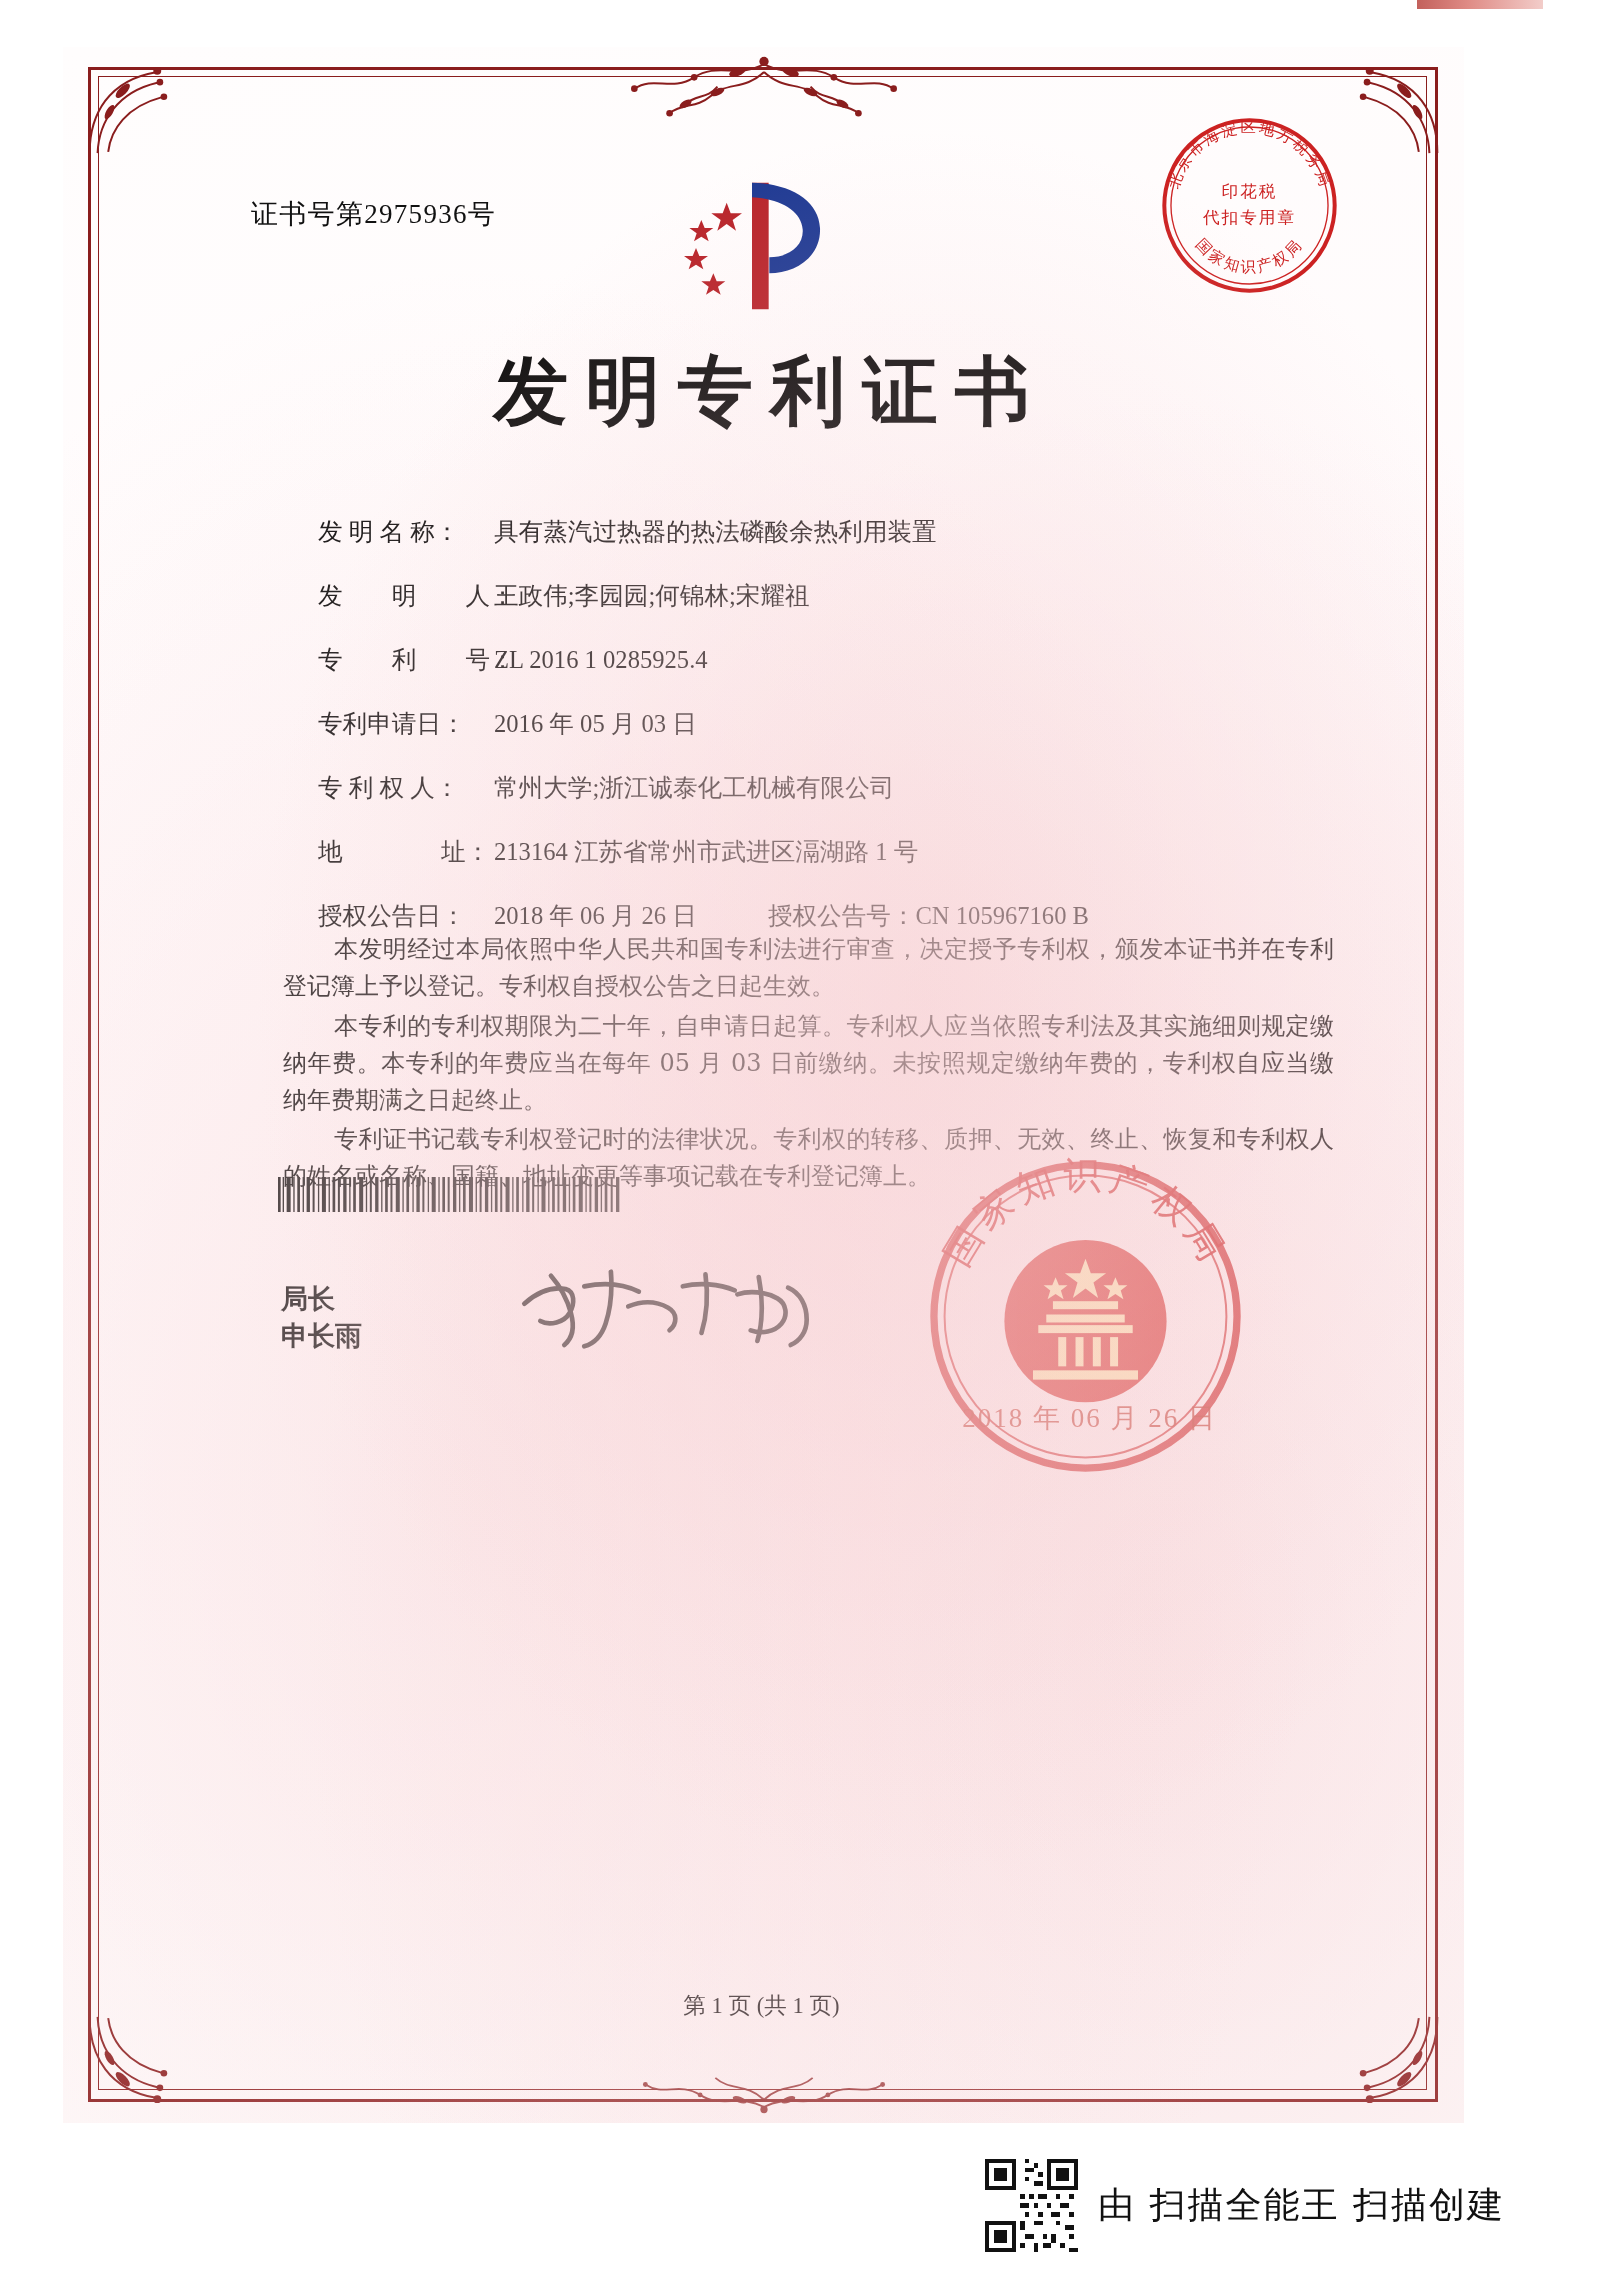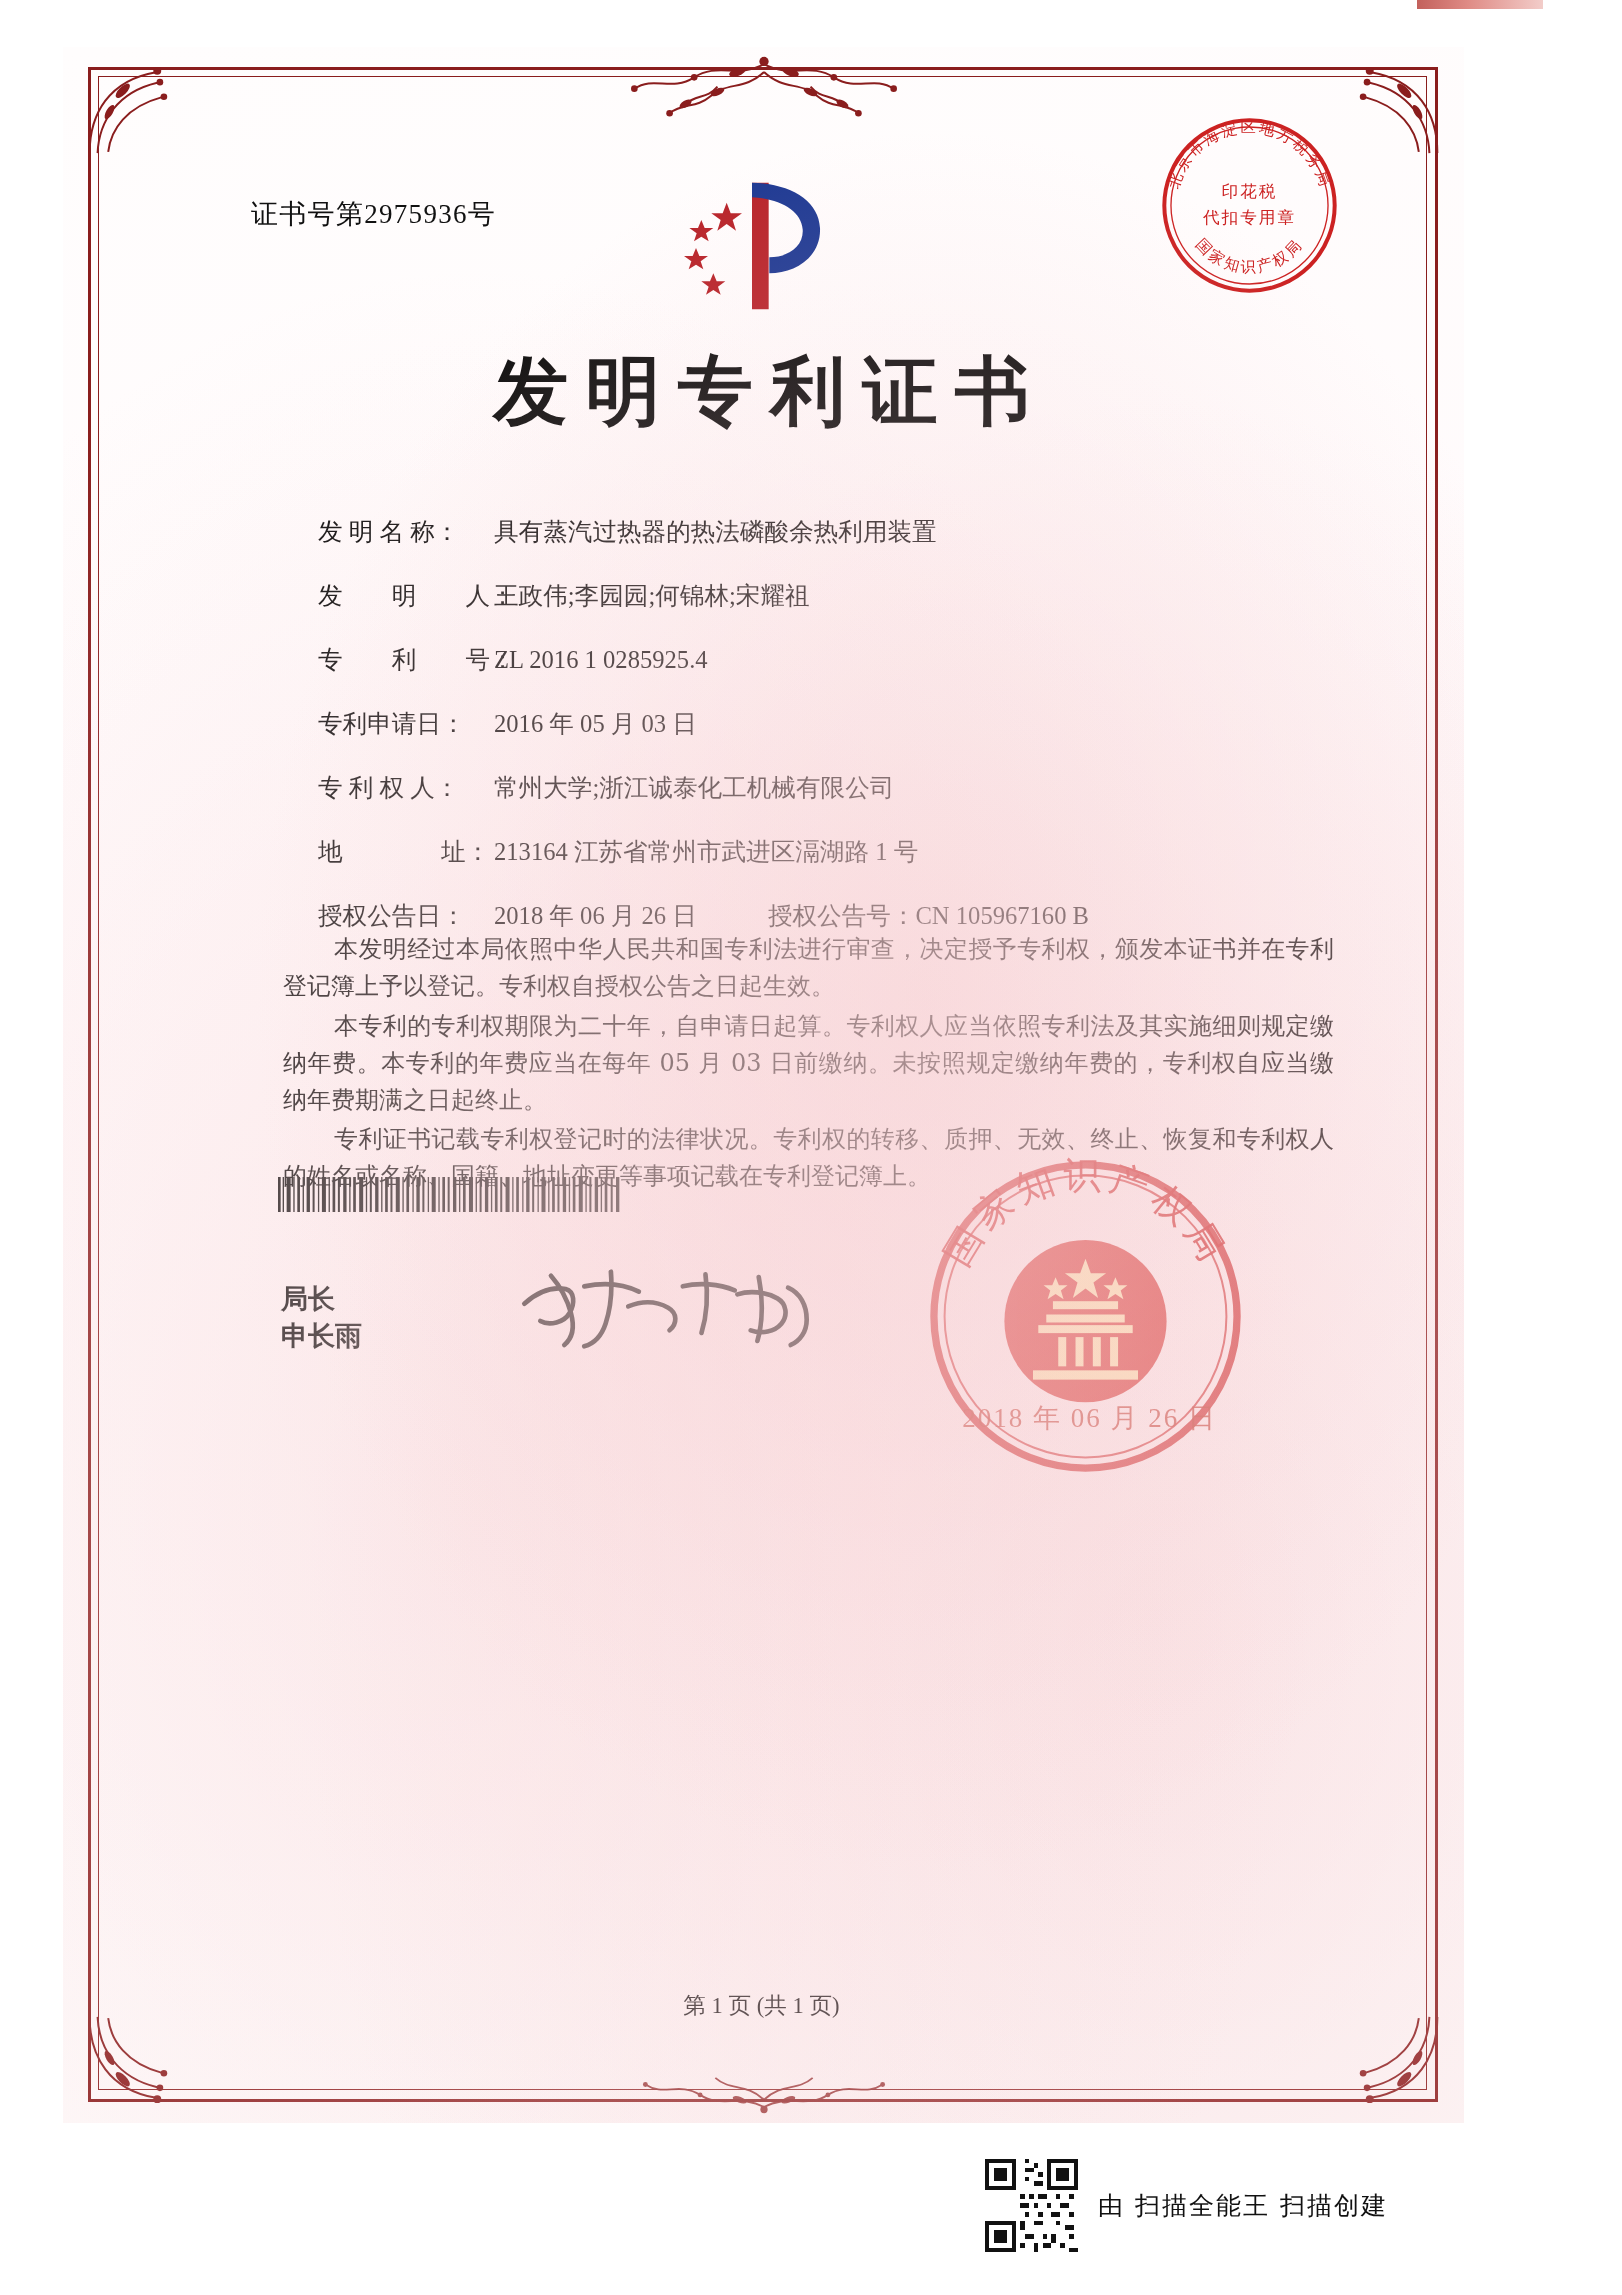--- a/index.html
+++ b/index.html
@@ -266,21 +266,21 @@
     top: 2159px;
     display: flex;
     align-items: center;
     gap: 20px;
   }
   .qr {
     width: 93px;
     height: 93px;
   }
   .wm-text {
-    font-size: 25px;
+    font-size: 36px;
     color: #111;
     letter-spacing: 2px;
     font-family: "DejaVu Serif", "Liberation Serif", serif;
     white-space: nowrap;
   }
 </style>
 </head>
 <body>
 
 <div id="page">

